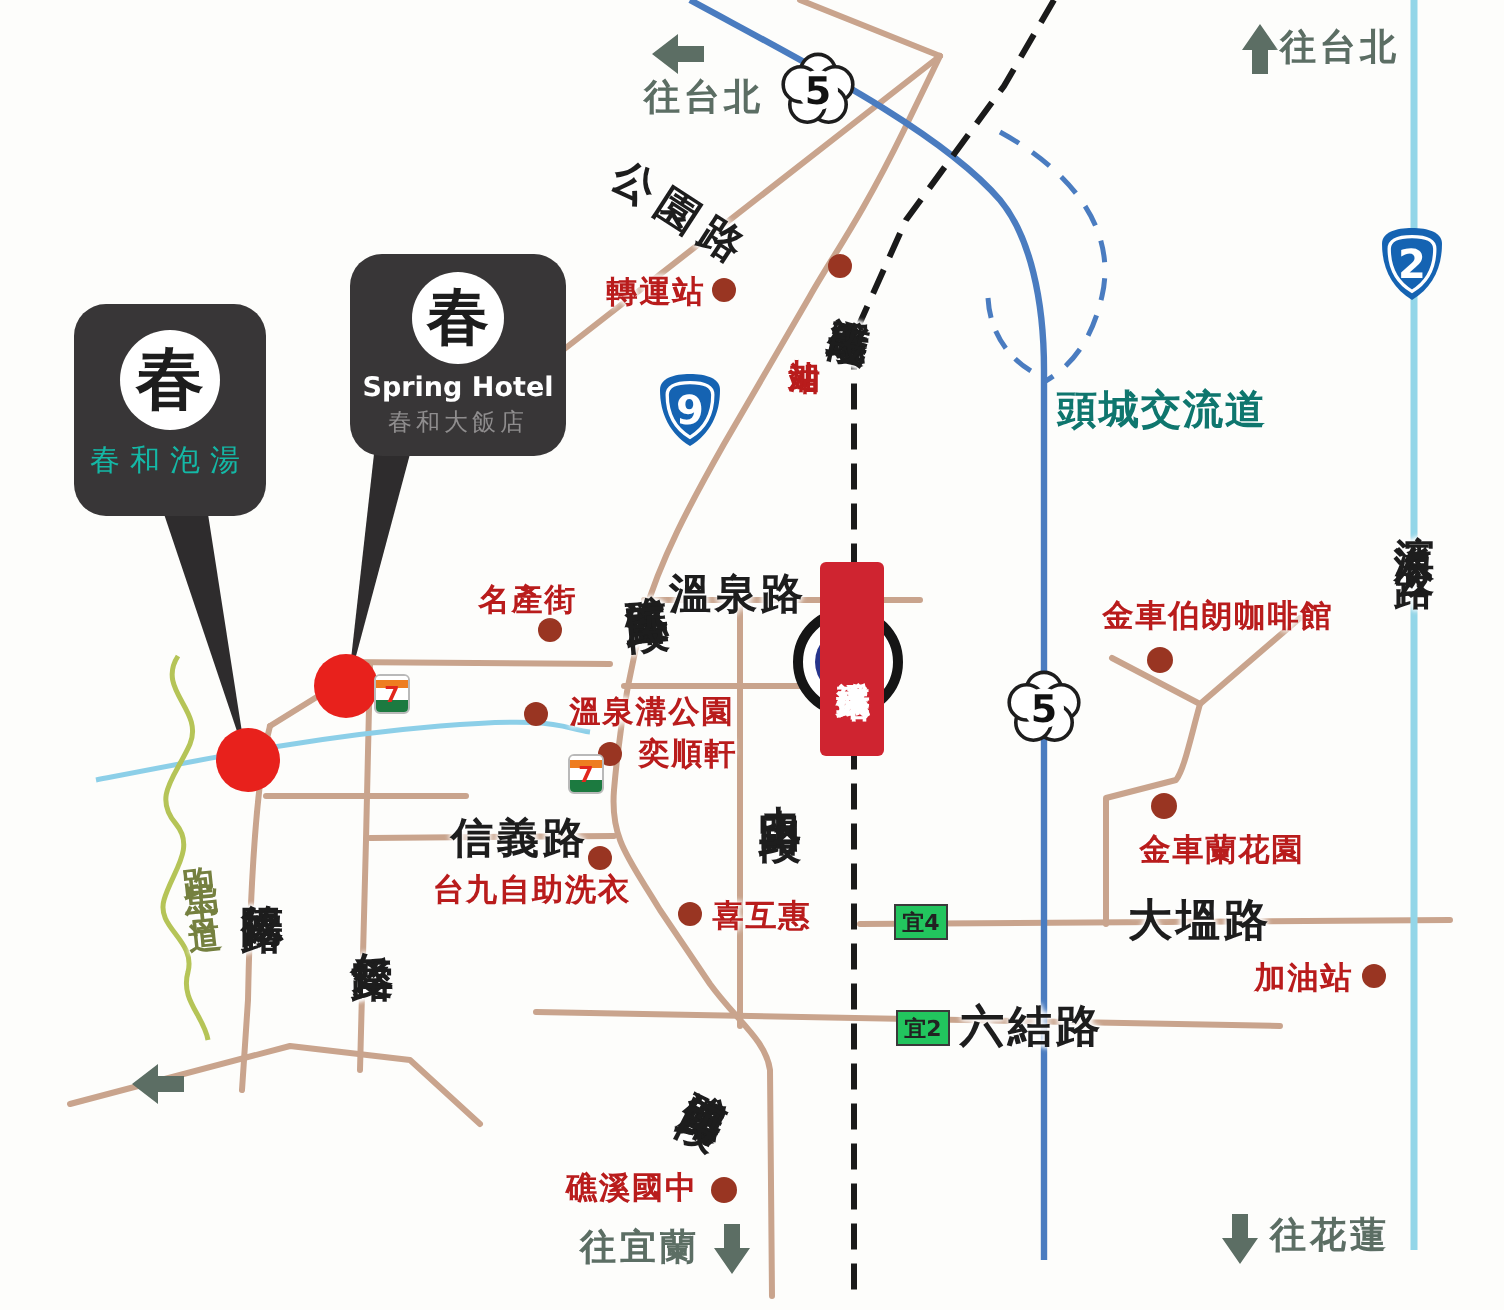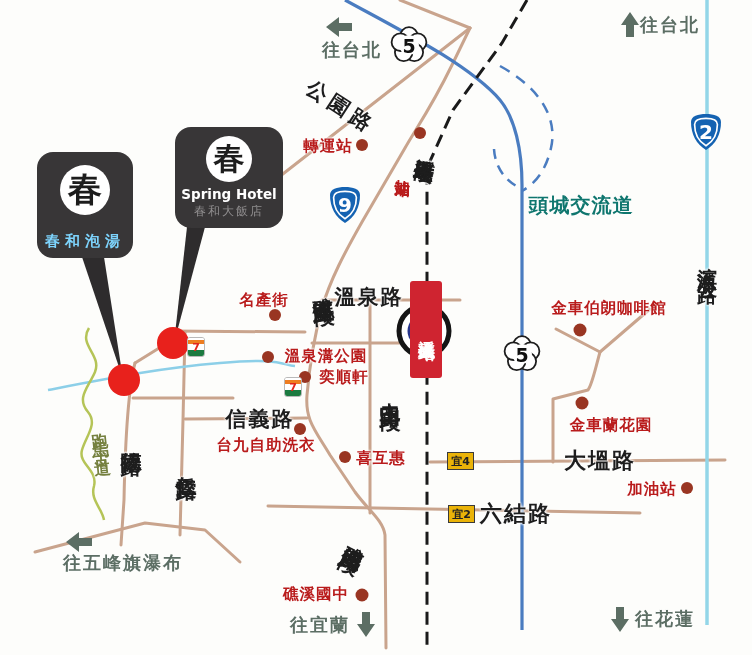--- a/index.html
+++ b/index.html
@@ -12,21 +12,21 @@
   .v{writing-mode:vertical-rl;text-orientation:upright;}
   .poi{color:#b91c1c;font-weight:bold;font-size:15.5px;letter-spacing:1px;}
   .dir{color:#5c6e64;font-weight:bold;font-size:18px;letter-spacing:2px;}
   .ic-red{color:#0f766e;font-weight:bold;font-size:20px;letter-spacing:1px;}
   .trail-lbl{color:#75803f;font-weight:bold;font-size:16.5px;letter-spacing:9px;}
   .shield-num{position:absolute;transform:translate(-50%,-50%);font-weight:bold;}
   .banner{position:absolute;left:410px;top:281px;width:32px;height:97px;background:#cf2430;
           border-radius:3px;display:flex;align-items:center;justify-content:center;
           color:#fff;font-weight:bold;font-size:16.5px;}
   .banner span{writing-mode:vertical-rl;text-orientation:upright;letter-spacing:1px;}
-  .county{position:absolute;width:25px;height:16px;background:#eab308;border:1.5px solid #3a3a3a;
+  .county{position:absolute;width:25px;height:16px;background:#22c55e;border:1.5px solid #3a3a3a;
           display:flex;align-items:center;justify-content:center;font-size:11px;font-weight:bold;color:#222;}
   .callout{position:absolute;background:#383637;border-radius:16px;text-align:center;color:#fff;}
   .logo-circle{background:#fff;border-radius:50%;margin:0 auto;display:flex;align-items:center;justify-content:center;
                color:#1d1d1d;font-weight:bold;}
   .seven{position:absolute;width:16px;height:18px;background:#fff;border:1px solid #b9b9b9;border-radius:3px;
          overflow:hidden;display:flex;align-items:center;justify-content:center;}
   .seven .stripes{position:absolute;left:0;top:0;width:100%;height:100%;
          background:linear-gradient(180deg,#fff 0 2px,#ee7d20 2px 6px,#fff 6px 12px,#1c7a40 12px 18px);}
   .seven span{position:relative;font-size:11px;font-weight:bold;color:#e2261d;line-height:1;}
 </style>
@@ -168,42 +168,41 @@
   <div class="lbl poi" style="left:316px;top:594px;">礁溪國中</div>
   <div class="lbl poi" style="left:609px;top:308px;">金車伯朗咖啡館</div>
   <div class="lbl poi" style="left:611px;top:425px;text-align:right;">金車蘭花園</div>
   <div class="lbl poi" style="left:652px;top:489px;">加油站</div>
   <div class="lbl ic-red" style="left:581px;top:205px;">頭城交流道</div>
 
   <div class="lbl dir" style="left:352px;top:50px;">往台北</div>
   <div class="lbl dir" style="left:670px;top:25px;">往台北</div>
   <div class="lbl dir" style="left:320px;top:625px;">往宜蘭</div>
   <div class="lbl dir" style="left:665px;top:619px;text-align:right;">往花蓮</div>
-  <div class="lbl dir" style="left:123px;top:563px;">往五峰旗瀑布</div>
 
   <div class="shield-num" style="left:345px;top:205px;color:#fff;font-size:20px;">9</div>
   <div class="shield-num" style="left:706px;top:132px;color:#fff;font-size:20px;">2</div>
   <div class="shield-num" style="left:409px;top:46px;color:#111;font-size:19px;">5</div>
   <div class="shield-num" style="left:522px;top:355px;color:#111;font-size:19px;">5</div>
 
   <div class="county" style="left:447px;top:452px;">宜4</div>
   <div class="county" style="left:448px;top:505px;">宜2</div>
 
   <div class="seven" style="left:187px;top:337px;">
     <div class="stripes"></div>
     <span>7</span>
   </div>
   <div class="seven" style="left:284px;top:377px;">
     <div class="stripes"></div>
     <span>7</span>
   </div>
 
   <div class="callout" style="left:37px;top:152px;width:96px;height:106px;">
     <div class="logo-circle" style="width:50px;height:50px;margin-top:13px;font-size:34px;">春</div>
-    <div style="font-size:15px;letter-spacing:5px;margin-top:17px;color:#7dd3fc;font-weight:bold;">春和泡湯</div>
+    <div style="font-size:15px;letter-spacing:5px;margin-top:6px;color:#14b8a6;">春和泡湯</div>
   </div>
   <div class="callout" style="left:175px;top:127px;width:108px;height:101px;">
     <div class="logo-circle" style="width:46px;height:46px;margin-top:9px;font-size:31px;">春</div>
     <div style="font-size:13.5px;margin-top:4px;font-weight:bold;">Spring Hotel</div>
     <div style="font-size:12px;letter-spacing:2px;color:#8f8d8e;margin-top:1px;">春和大飯店</div>
   </div>
 
 </div>
 
 </body></html>

